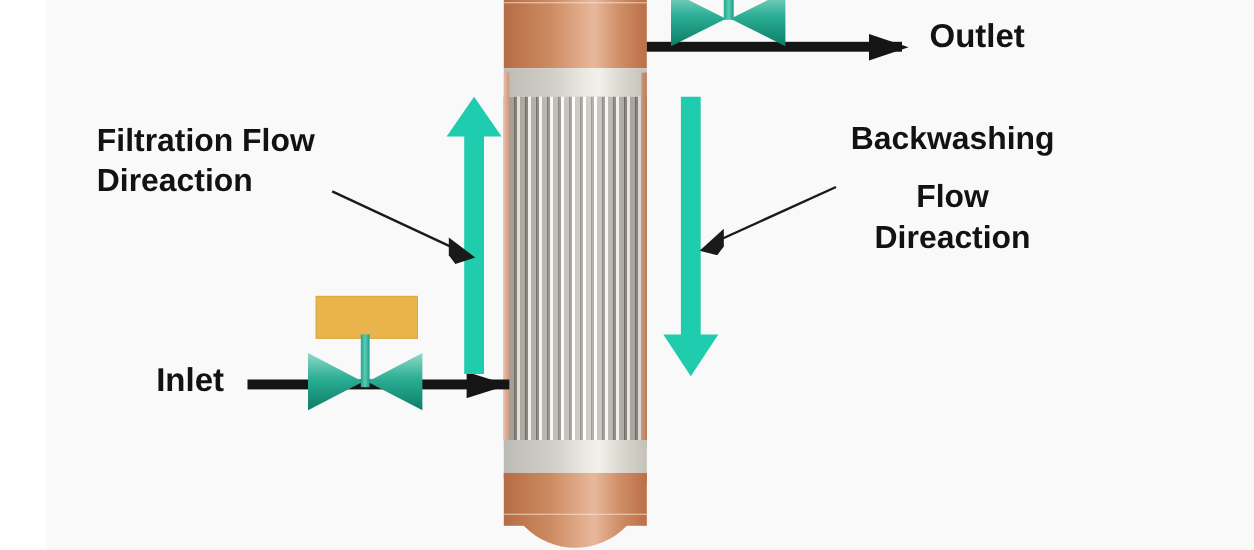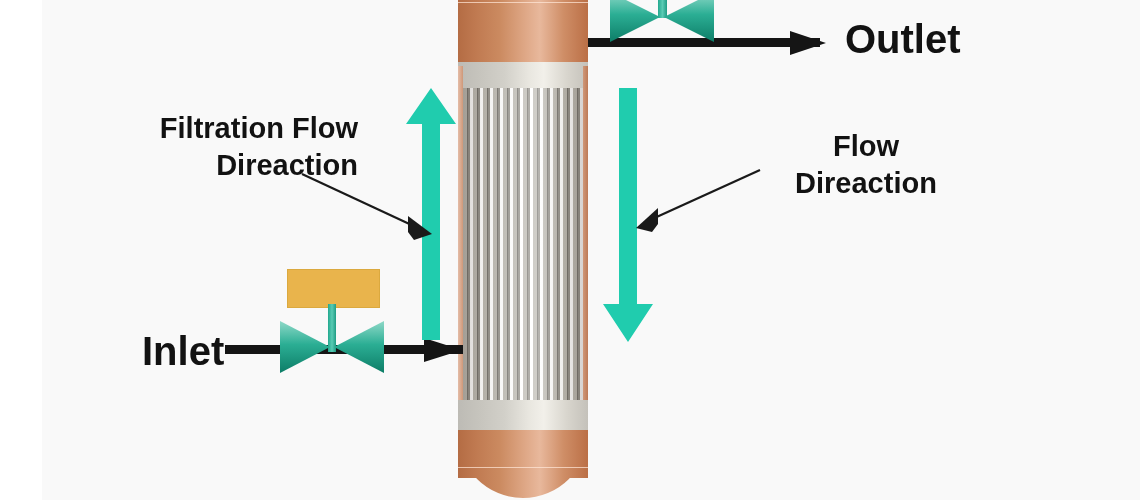--- a/index.html
+++ b/index.html
@@ -149,21 +149,21 @@
 
   
   .label {
     position: absolute;
     color: #121212;
     font-weight: bold;
     font-family: "Liberation Sans", sans-serif;
     line-height: 1.18;
     white-space: pre-line;
   }
-  .label-big { font-size: 40px; }
+  .label-big { font-size: 30px; }
   .label-mid { font-size: 29px; }
   .t-left { text-align: left; }
 </style>
 </head>
 <body>
 
 <div id="stage">
 
   <div class="bg-panel"></div>
 
@@ -250,23 +250,24 @@
   <svg class="leader" style="left:300px; top:172px;" width="136" height="70" viewBox="0 0 136 70">
     <line x1="2" y1="2" x2="118" y2="56" stroke="#1a1a1a" stroke-width="2.2"></line>
     <polygon points="132,62 108,44 108,60 114,68" fill="#1a1a1a"></polygon>
   </svg>
 
   <svg class="leader" style="left:632px; top:166px;" width="130" height="66" viewBox="0 0 130 66">
     <line x1="128" y1="4" x2="18" y2="54" stroke="#1a1a1a" stroke-width="2.2"></line>
     <polygon points="4,62 26,42 26,58 20,66" fill="#1a1a1a"></polygon>
   </svg>
 
-  <div style="position:absolute; left:88px; top:112px; width:270px; text-align:right;">
+  <div style="position:absolute; left:88px; top:112px; width:270px; text-align:left;">
     <div class="label-mid" style="font-weight:bold; color:#121212;">Filtration Flow</div>
     <div class="label-mid" style="font-weight:bold; color:#121212; margin-top:4px;">Direaction</div>
   </div>
 
   <div style="position:absolute; left:738px; top:110px; width:256px; text-align:center;">
+    <div class="label-mid" style="font-weight:bold; color:#121212;">Backwashing</div>
     <div class="label-mid" style="font-weight:bold; color:#121212; margin-top:20px;">Flow</div>
     <div class="label-mid" style="font-weight:bold; color:#121212; margin-top:4px;">Direaction</div>
   </div>
 
 </div>
 
 </body></html>

